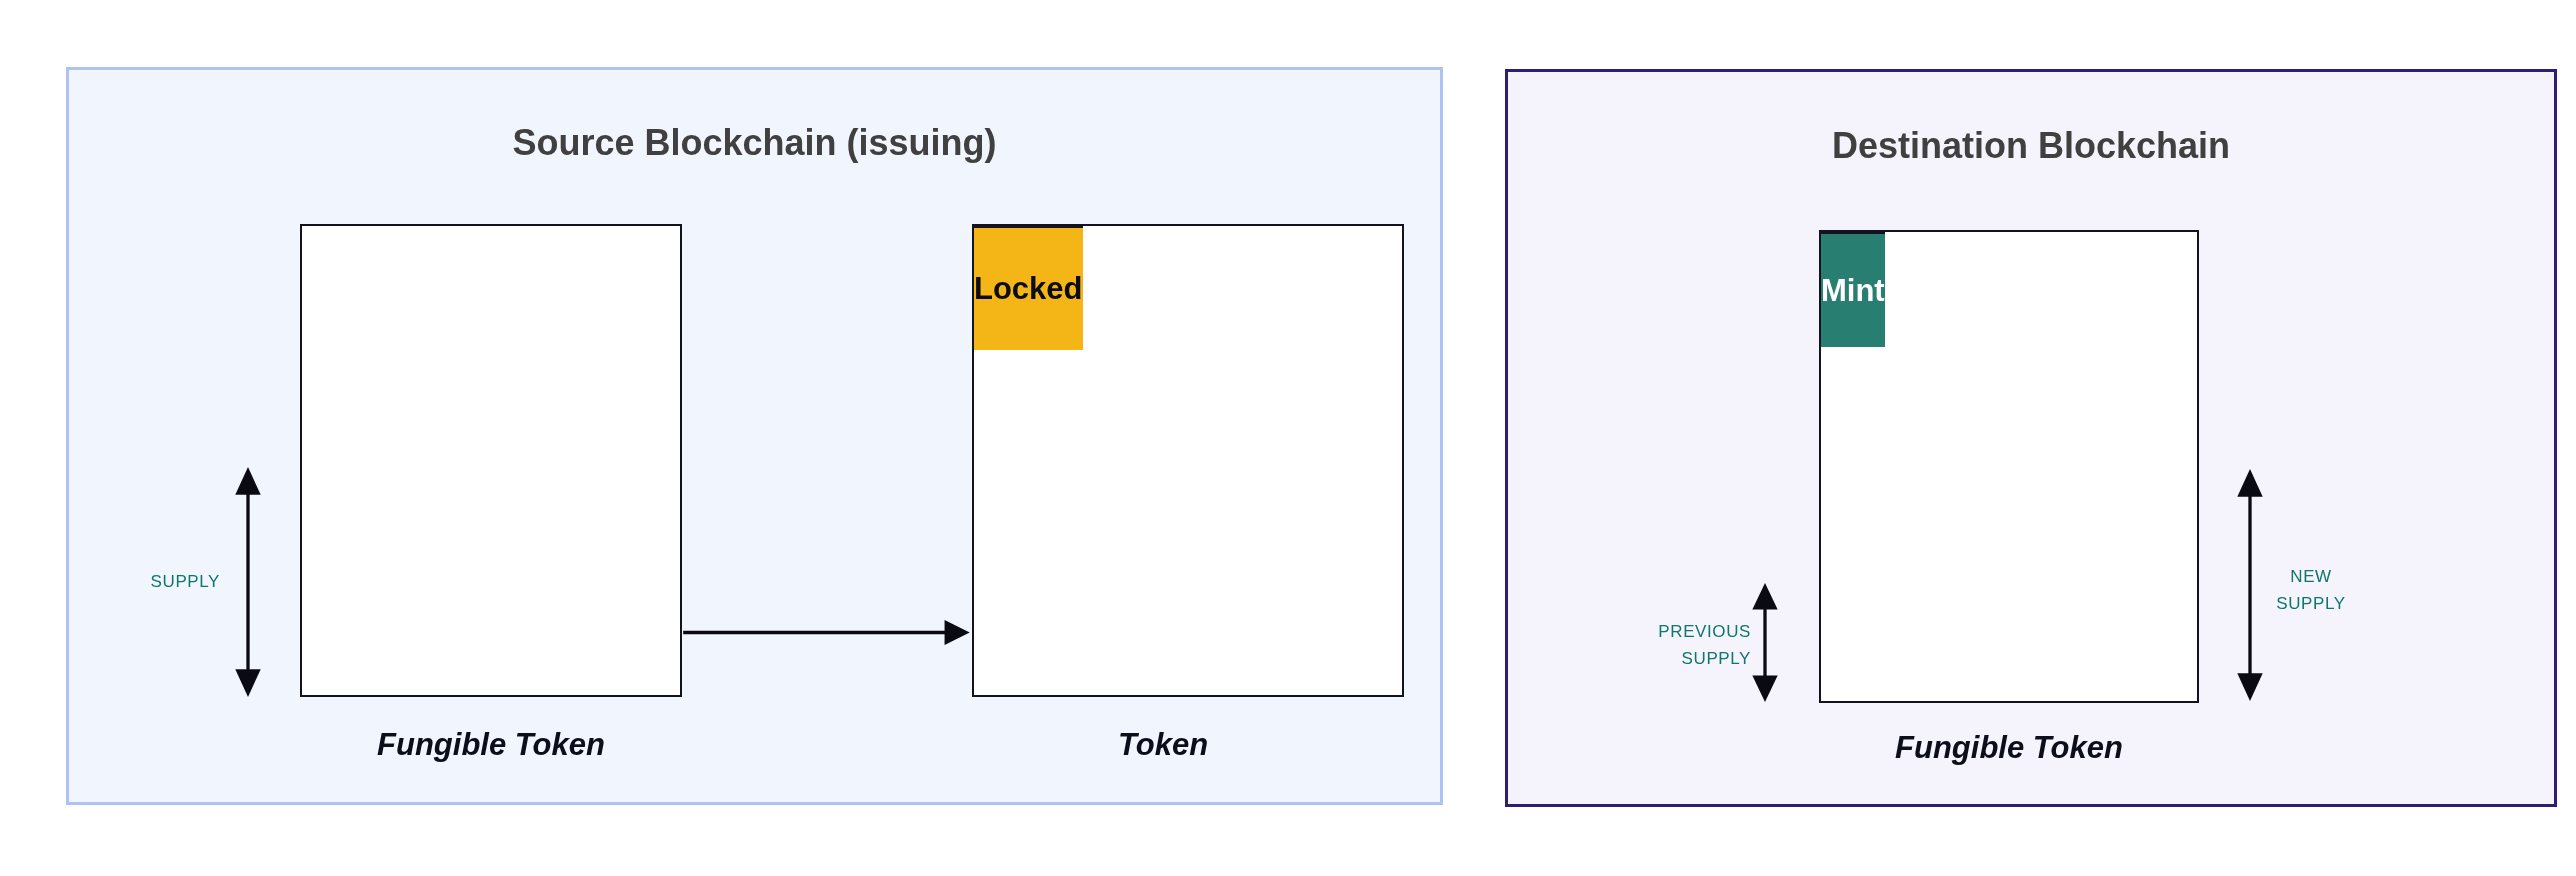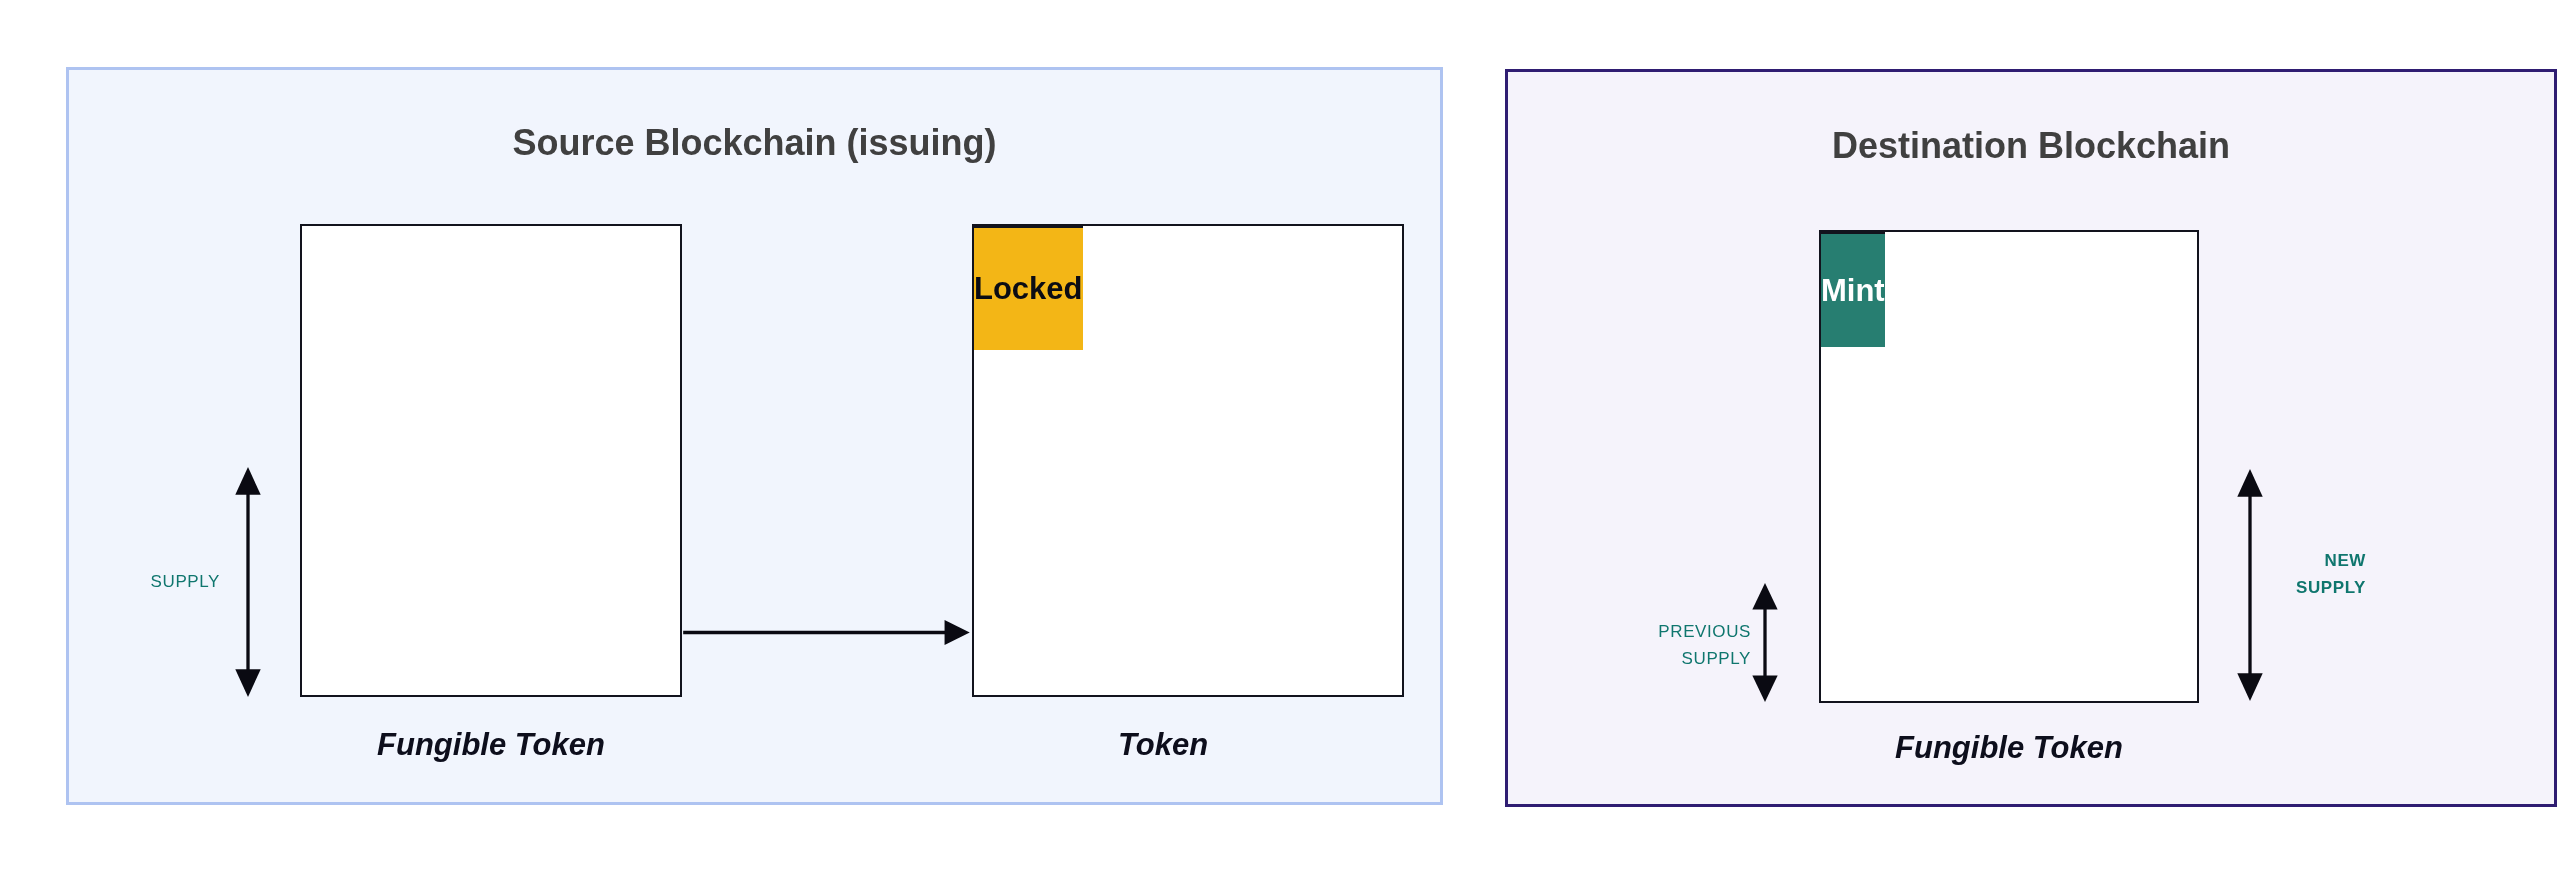--- a/index.html
+++ b/index.html
@@ -105,20 +105,20 @@
     <div class="range-label" style="left:88px; top:547px; width:155px; text-align:right;">
       <div>PREVIOUS</div>
       <div>SUPPLY</div>
     </div>
 
     <svg class="arrow-svg" style="left:717px; top:396px;" width="50" height="234" viewBox="0 0 90 424">
       <line x1="45" y1="40" x2="45" y2="384" stroke="#0a0a12" stroke-width="6"></line>
       <polygon points="45,2 22,52 68,52" fill="#0a0a12"></polygon>
       <polygon points="45,422 22,372 68,372" fill="#0a0a12"></polygon>
     </svg>
-    <div class="range-label" style="left:748px; top:476px; width:110px; text-align:right;font-weight:bold;">
+    <div class="range-label" style="left:748px; top:492px; width:110px; text-align:center;">
       <div>NEW</div>
       <div>SUPPLY</div>
     </div>
   </div>
 
 </div>
 
 
 </body></html>

